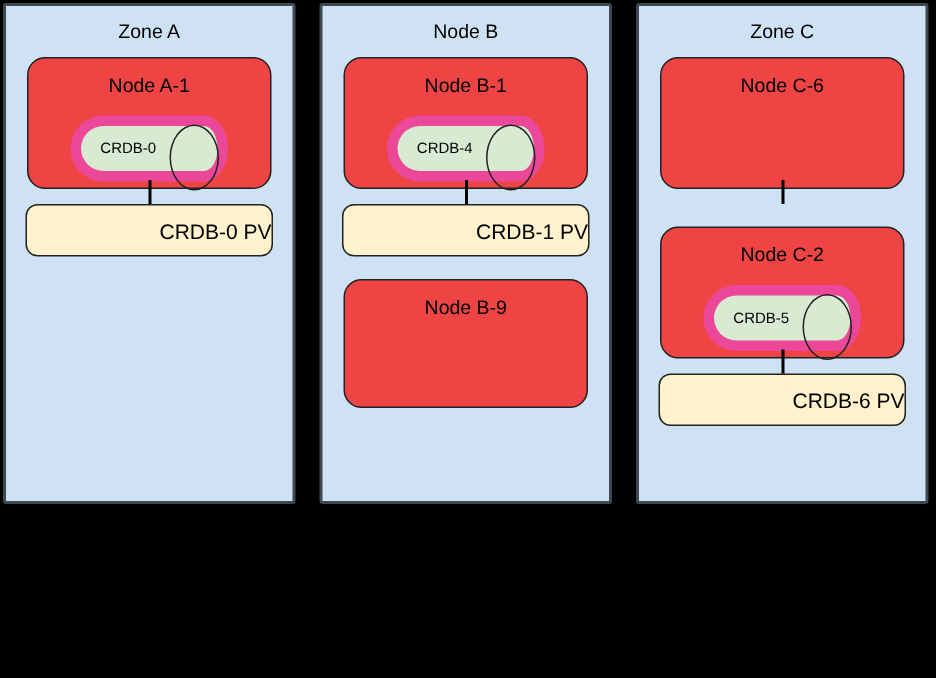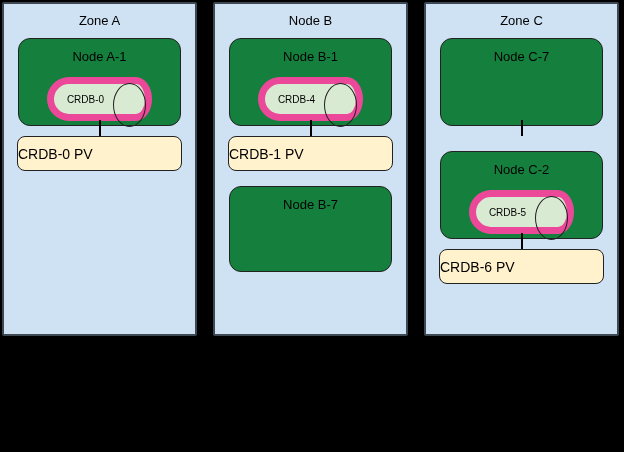--- a/index.html
+++ b/index.html
@@ -32,21 +32,21 @@
     text-align: center;
     padding-top: 9px;
     font-size: 13px;
     line-height: 16px;
     height: 16px;
   }
   .node {
     box-sizing: border-box;
     width: 163px; height: 88px;
     margin: 9px auto 0;
-    background: #15803d;
+    background: #ef4444;
     border: 1px solid #222222;
     border-radius: 12px;
   }
   .node.empty { height: 86px; }
   .node-label {
     text-align: center;
     padding-top: 10px;
     font-size: 13px;
     line-height: 16px;
   }
@@ -85,21 +85,21 @@
   }
   .pv {
     box-sizing: border-box;
     width: 165px; height: 35px;
     margin: 0 auto;
     background: #fff2cc;
     border: 1px solid #222222;
     border-radius: 8px;
     display: flex;
     align-items: center;
-    justify-content: flex-start;
+    justify-content: flex-end;
     font-size: 14px;
   }
   .stack-gap { margin-top: 15px !important; }
 </style>
 </head>
 <body>
 
 <div class="canvas">
   <div class="zones-row">
 
@@ -125,28 +125,28 @@
         <div class="cylinder">
           <div class="cyl-cap"></div>
           <div class="cyl-label">CRDB-4</div>
         </div>
       </div>
       <div class="connector"></div>
       <div class="pv">
         <span>CRDB-1 PV</span>
       </div>
       <div class="node empty stack-gap">
-        <div class="node-label">Node B-7</div>
+        <div class="node-label">Node B-9</div>
       </div>
     </div>
 
     <div class="zone">
       <div class="zone-title">Zone C</div>
       <div class="node">
-        <div class="node-label">Node C-7</div>
+        <div class="node-label">Node C-6</div>
       </div>
       <div class="connector"></div>
       <div class="node stack-gap">
         <div class="node-label">Node C-2</div>
         <div class="cylinder">
           <div class="cyl-cap"></div>
           <div class="cyl-label">CRDB-5</div>
         </div>
       </div>
       <div class="connector"></div>

